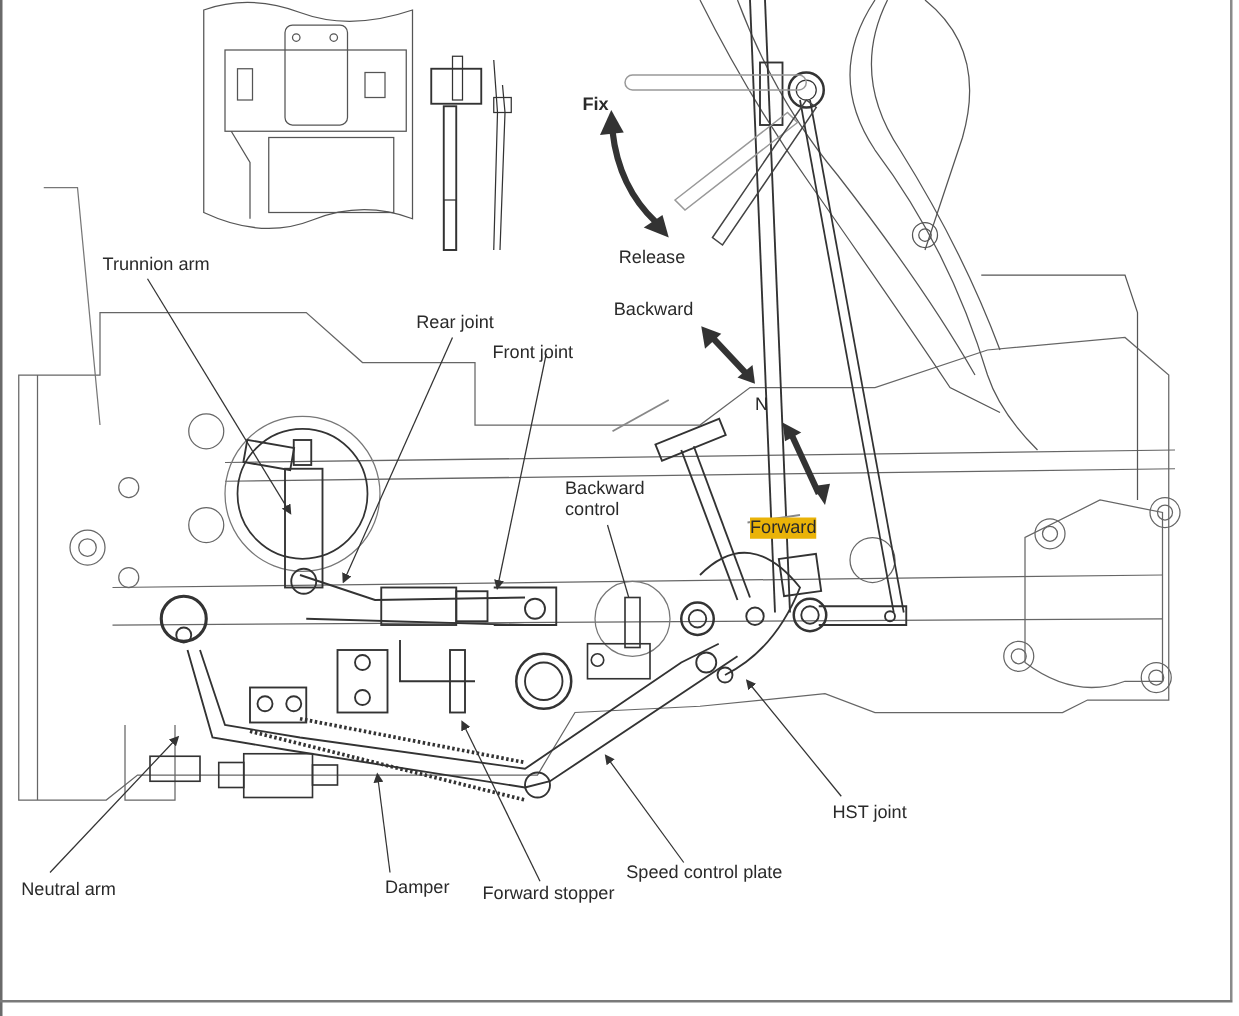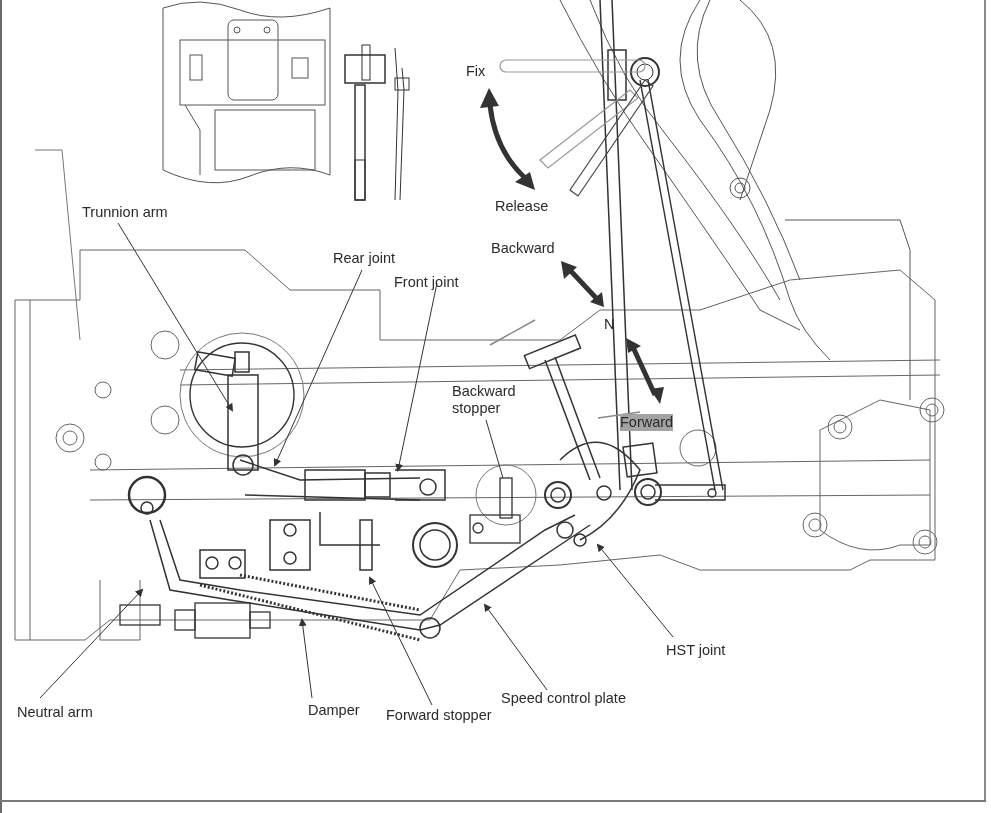--- a/index.html
+++ b/index.html
@@ -189,24 +189,24 @@
     <path d="M432,705 L370,578" marker-end="url(#ah)"></path>
     <path d="M547,690 L485,605" marker-end="url(#ah)"></path>
     <path d="M673,637 L598,545" marker-end="url(#ah)"></path>
   </g>
 </svg>
 
 <div class="lbl" style="left:82px; top:204px;">Trunnion arm</div>
 <div class="lbl" style="left:333px; top:250px;">Rear joint</div>
 <div class="lbl" style="left:394px; top:274px;">Front joint</div>
 <div class="lbl" style="left:452px; top:383px;">Backward</div>
-<div class="lbl" style="left:452px; top:400px;">stopper</div>
+<div class="lbl" style="left:452px; top:400px;">control</div>
 <div class="lbl" style="left:17px; top:704px;text-align:center;">Neutral arm</div>
 <div class="lbl" style="left:282px; top:702px;margin-left:26px;">Damper</div>
 <div class="lbl" style="left:386px; top:707px;">Forward stopper</div>
 <div class="lbl" style="left:501px; top:690px;">Speed control plate</div>
 <div class="lbl" style="left:666px; top:642px;">HST joint</div>
 
-<div class="lbl" style="left:466px; top:63px;">Fix</div>
+<div class="lbl" style="left:466px; top:76px;font-weight:bold;">Fix</div>
 <div class="lbl" style="left:495px; top:198px;">Release</div>
 <div class="lbl" style="left:491px; top:240px;">Backward</div>
 <div class="lbl" style="left:604px; top:316px;">N</div>
-<div class="lbl" style="left:620px; top:414px; background:#a3a3a3;">Forward</div>
+<div class="lbl" style="left:600px; top:414px; background:#eab308;">Forward</div>
 
 </body></html>

